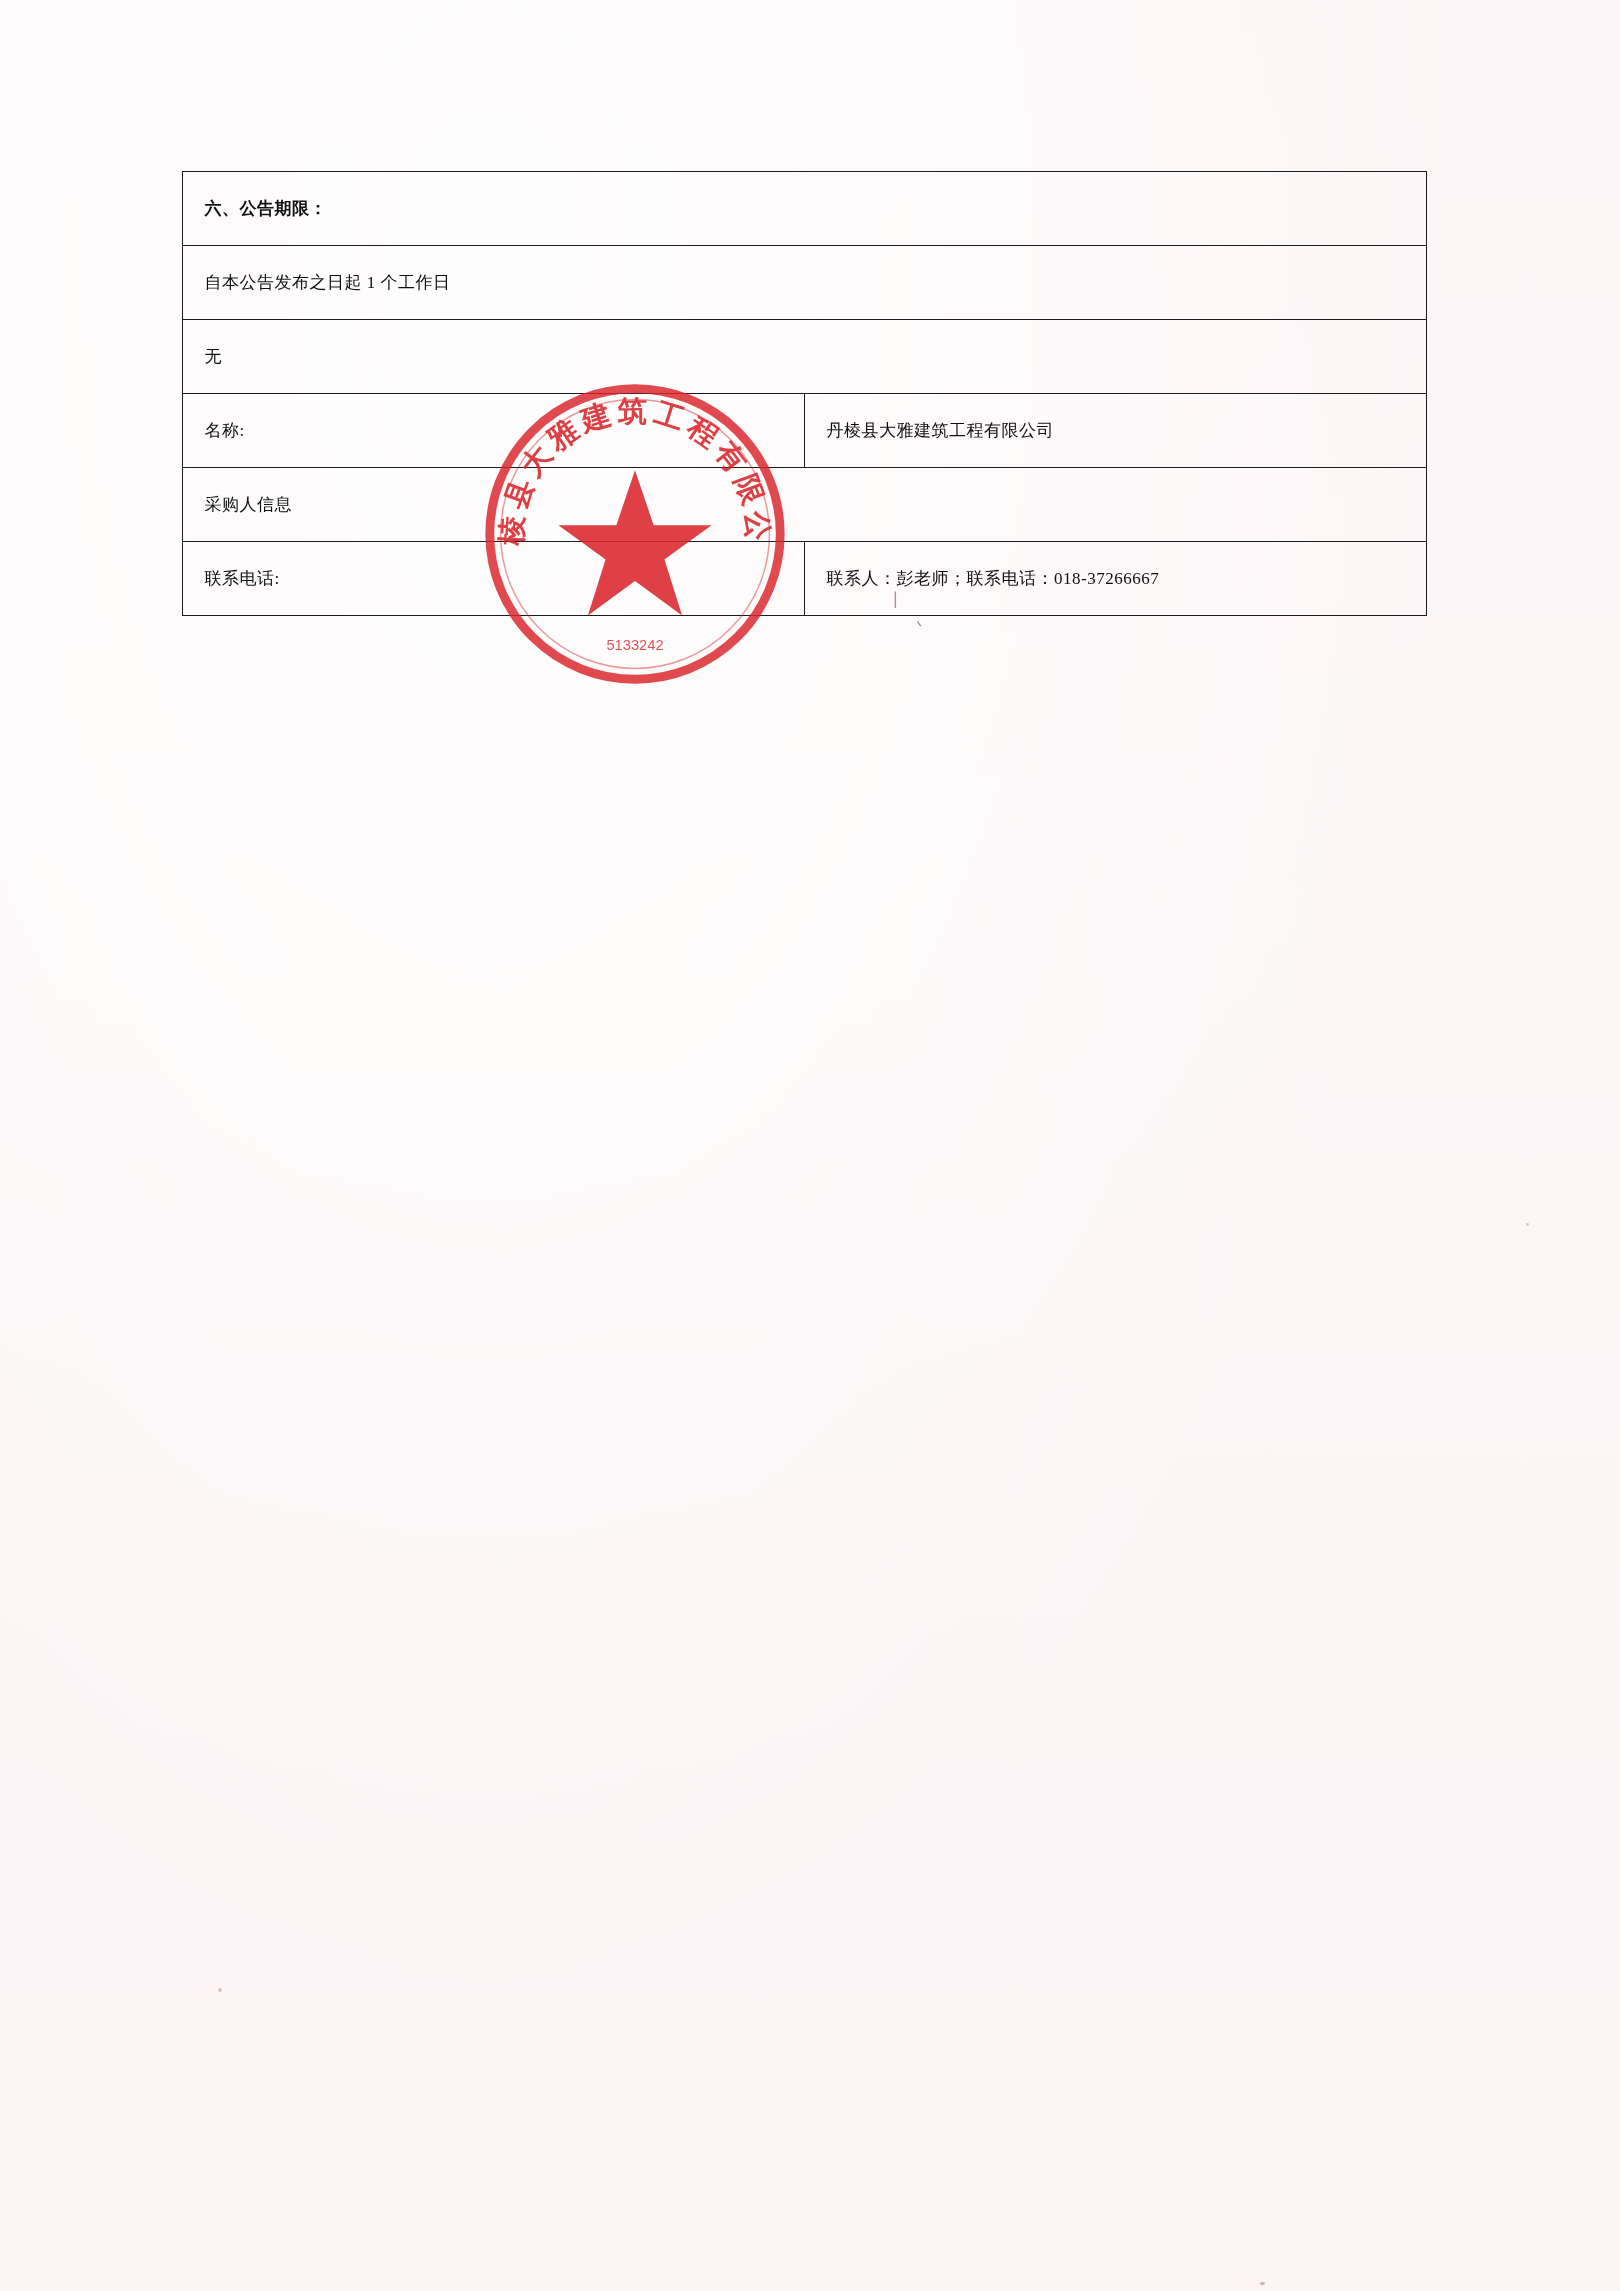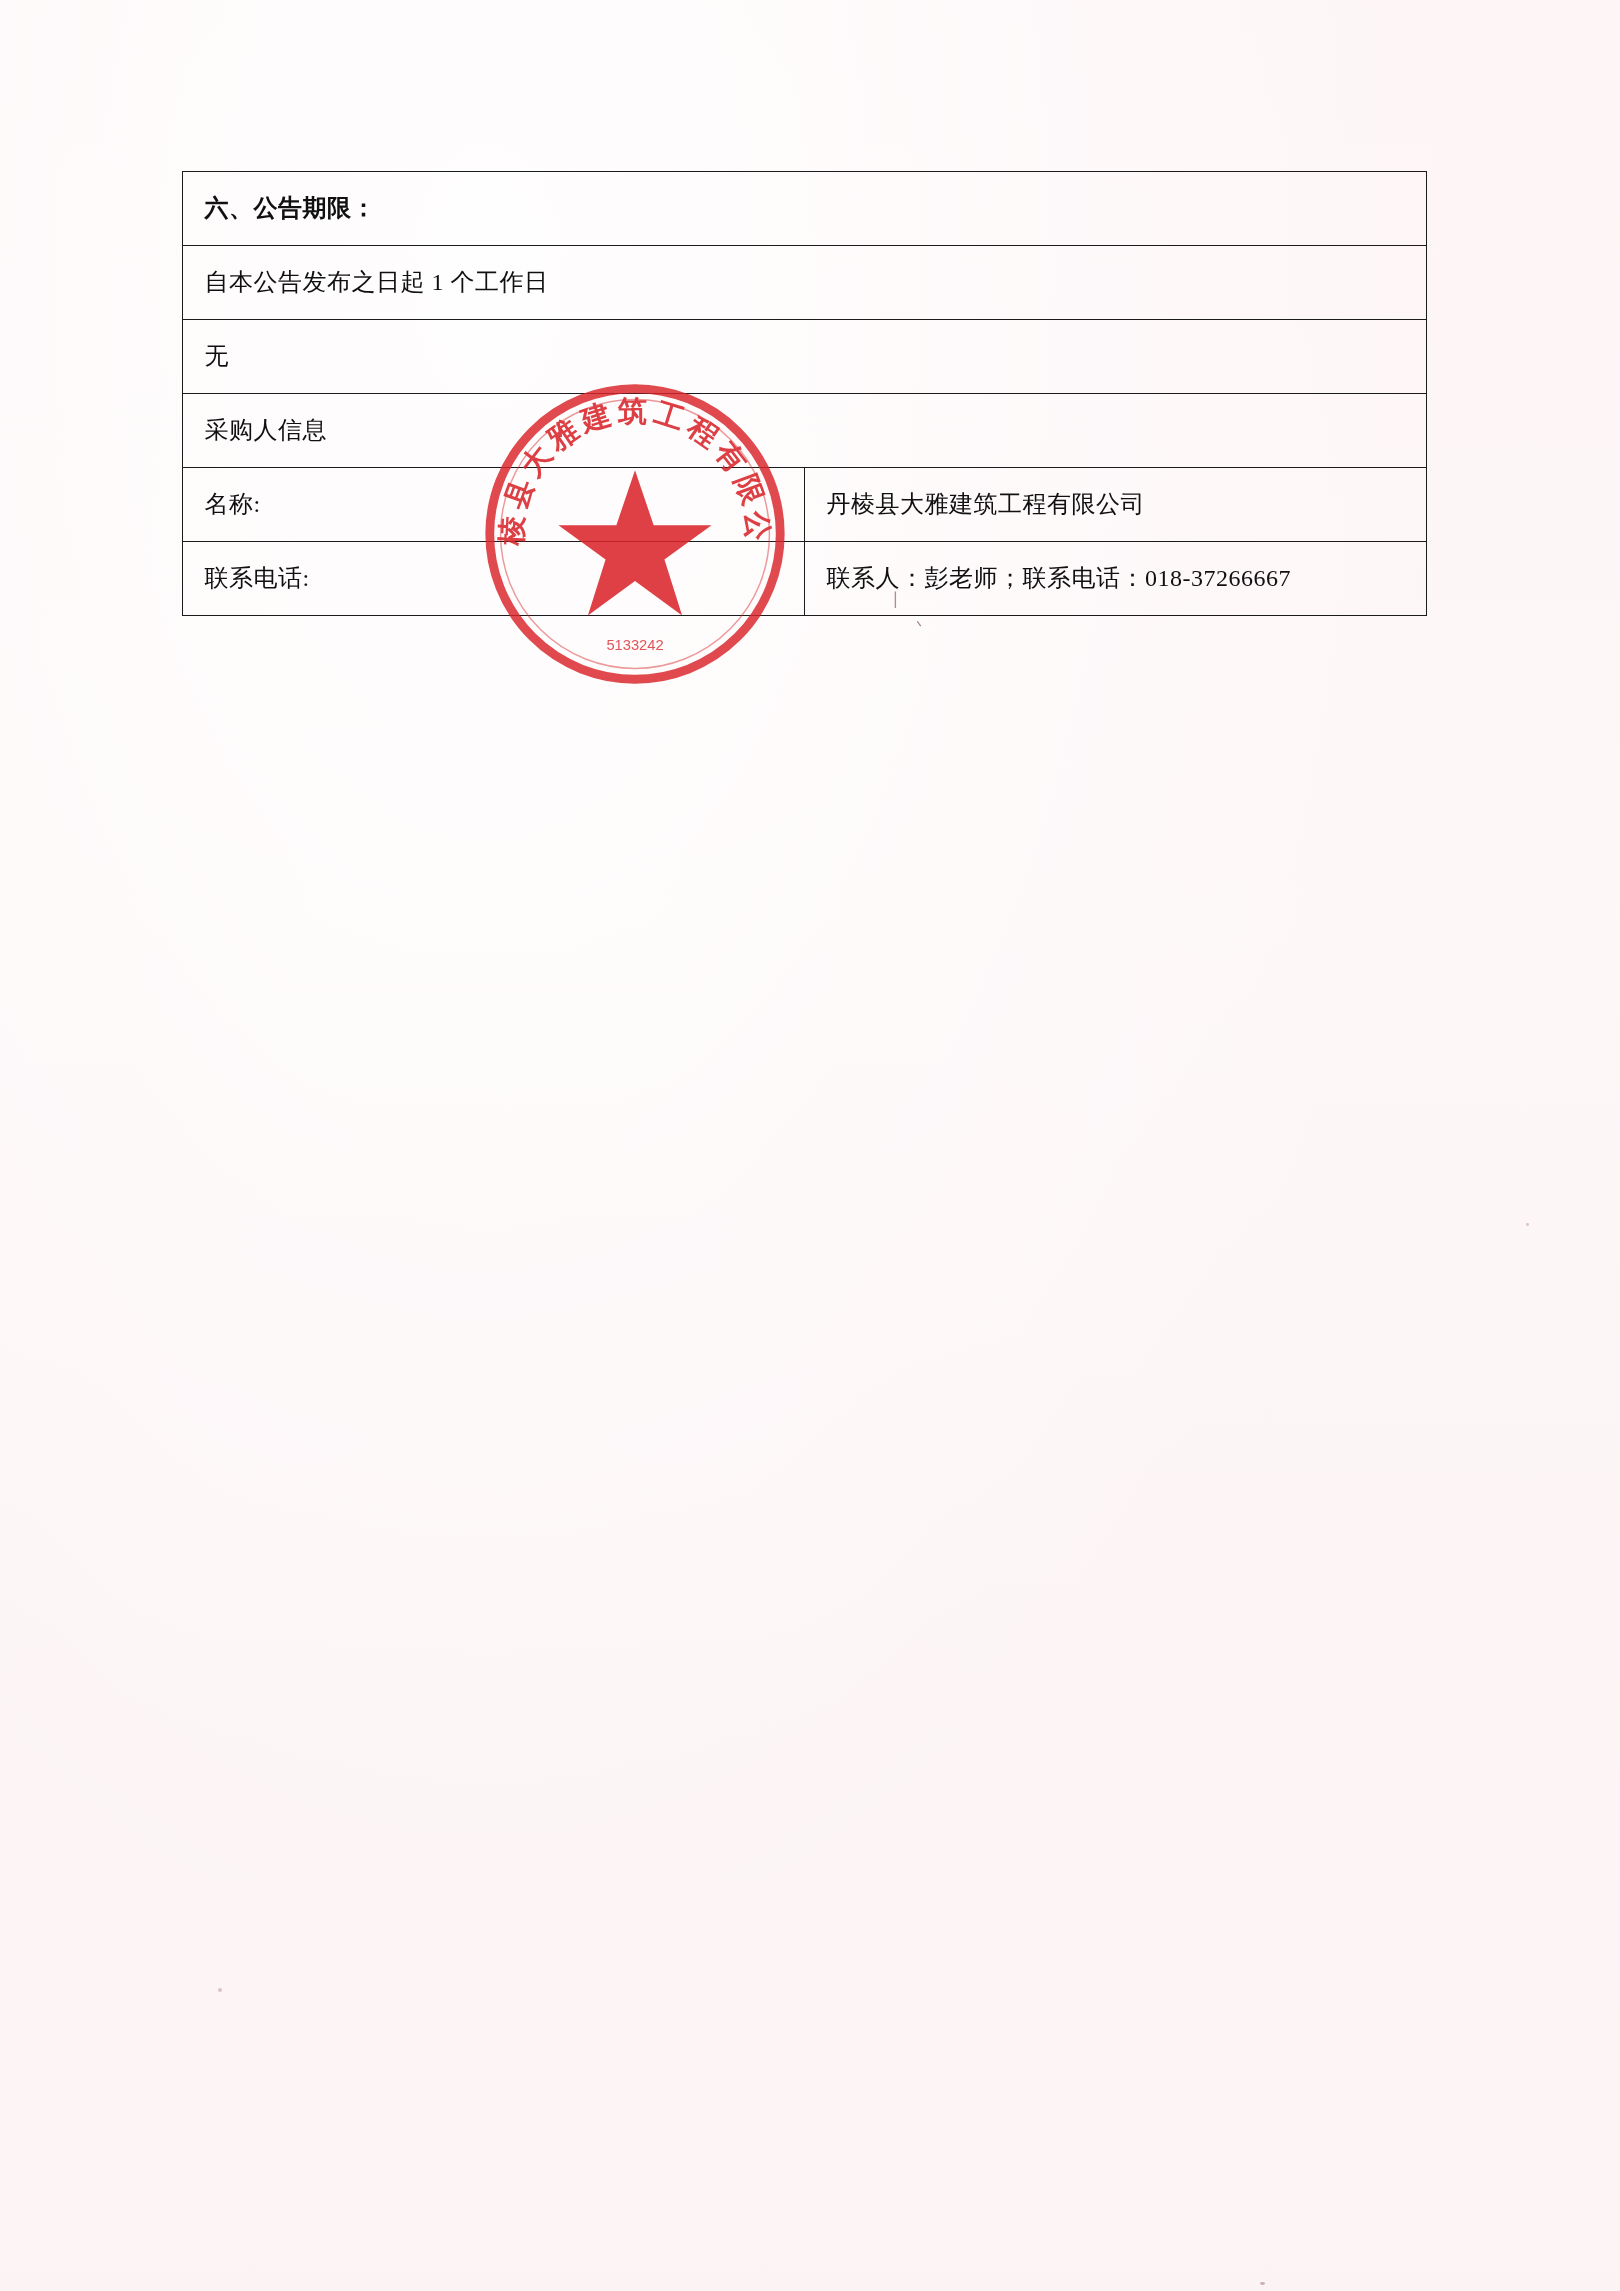--- a/index.html
+++ b/index.html
@@ -38,21 +38,21 @@
     left: 182px;
     top: 171px;
     width: 1245px;
     border-collapse: collapse;
     table-layout: fixed;
     background: transparent;
   }
   .doc-table td {
     border: 1.6px solid #1b1b1b;
     padding: 0 21.6px;
-    font-size: 24px;
+    font-size: 17px;
     line-height: 1.4;
     color: #101010;
     vertical-align: middle;
     height: 73px;
     letter-spacing: 0.5px;
   }
   td.bold {
     font-weight: bold;
   }
   .col-label {
@@ -109,25 +109,25 @@
       <tr>
         <td class="bold nowrap" colspan="2">六、公告期限：</td>
       </tr>
       <tr>
         <td colspan="2">自本公告发布之日起 1 个工作日</td>
       </tr>
       <tr>
         <td colspan="2">无</td>
       </tr>
       <tr>
-        <td colspan="2">采购人信息</td>
+        <td class="col-label">名称:</td>
+        <td>丹棱县大雅建筑工程有限公司</td>
       </tr>
       <tr>
-        <td class="col-label">名称:</td>
-        <td>丹棱县大雅建筑工程有限公司</td>
+        <td colspan="2">采购人信息</td>
       </tr>
       <tr>
         <td class="col-label">联系电话:</td>
         <td>联系人：彭老师；联系电话：018-37266667</td>
       </tr>
     </tbody>
   </table>
 
   <div class="seal">
     <svg viewBox="0 0 320 320" width="314" height="314" xmlns="http://www.w3.org/2000/svg">

